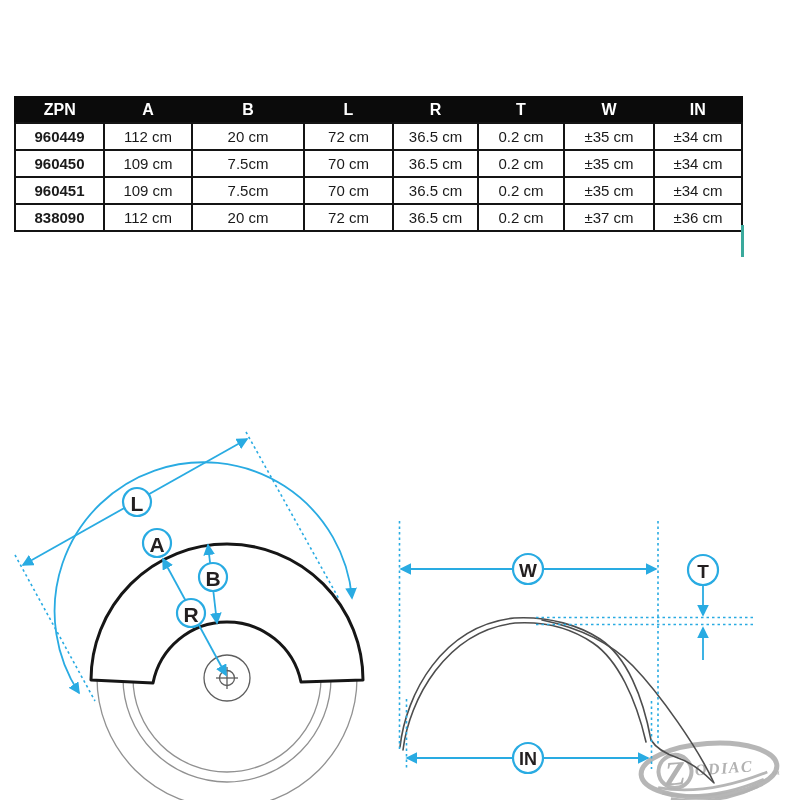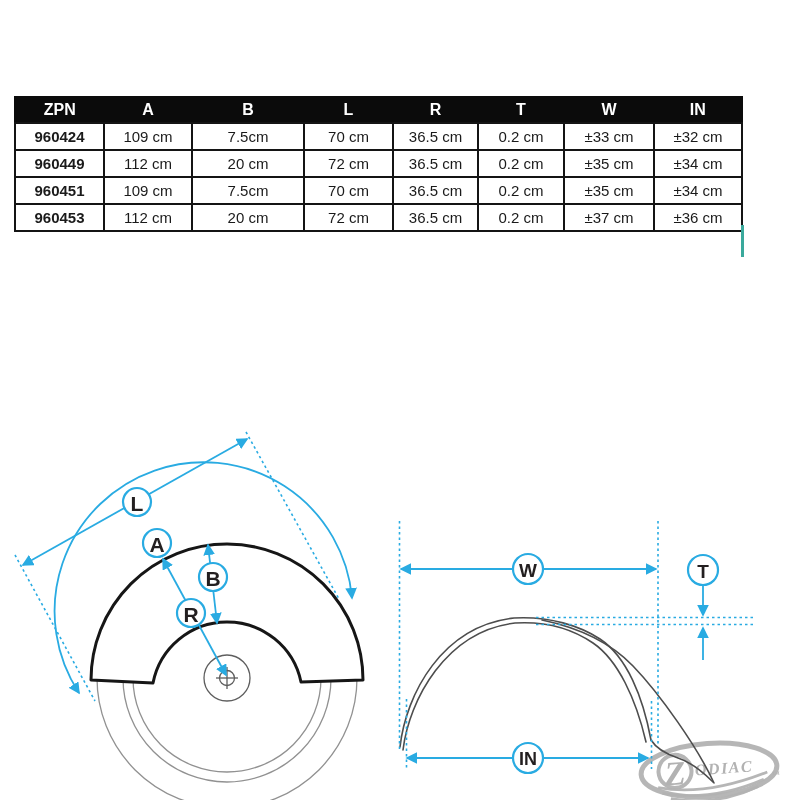--- a/index.html
+++ b/index.html
@@ -57,51 +57,51 @@
         <th>B</th>
         <th>L</th>
         <th>R</th>
         <th>T</th>
         <th>W</th>
         <th>IN</th>
       </tr>
     </thead>
     <tbody>
         <tr>
-          <td class="zpn">960424</td>
-          <td>109 cm</td>
-          <td>7.5cm</td>
-          <td>70 cm</td>
-          <td>36.5 cm</td>
-          <td>0.2 cm</td>
-          <td>±33 cm</td>
-          <td>±32 cm</td>
-        </tr>
-        <tr>
           <td class="zpn">960449</td>
           <td>112 cm</td>
           <td>20 cm</td>
           <td>72 cm</td>
           <td>36.5 cm</td>
           <td>0.2 cm</td>
           <td>±35 cm</td>
           <td>±34 cm</td>
         </tr>
         <tr>
+          <td class="zpn">960450</td>
+          <td>109 cm</td>
+          <td>7.5cm</td>
+          <td>70 cm</td>
+          <td>36.5 cm</td>
+          <td>0.2 cm</td>
+          <td>±35 cm</td>
+          <td>±34 cm</td>
+        </tr>
+        <tr>
           <td class="zpn">960451</td>
           <td>109 cm</td>
           <td>7.5cm</td>
           <td>70 cm</td>
           <td>36.5 cm</td>
           <td>0.2 cm</td>
           <td>±35 cm</td>
           <td>±34 cm</td>
         </tr>
         <tr>
-          <td class="zpn">960453</td>
+          <td class="zpn">838090</td>
           <td>112 cm</td>
           <td>20 cm</td>
           <td>72 cm</td>
           <td>36.5 cm</td>
           <td>0.2 cm</td>
           <td>±37 cm</td>
           <td>±36 cm</td>
         </tr>
       </tbody>
   </table>

